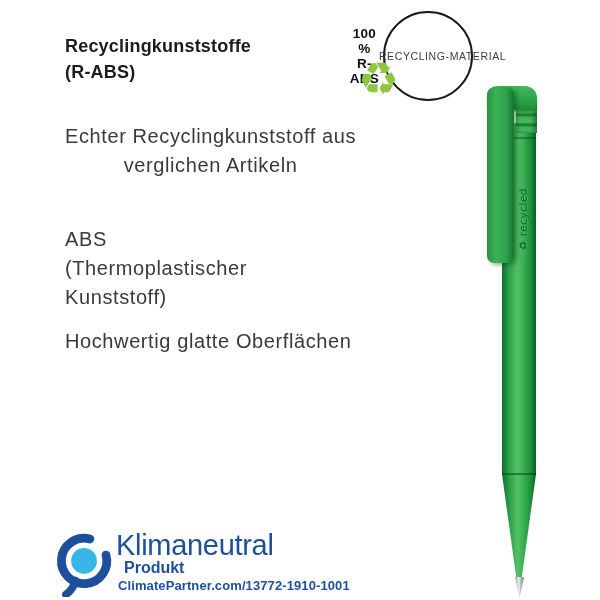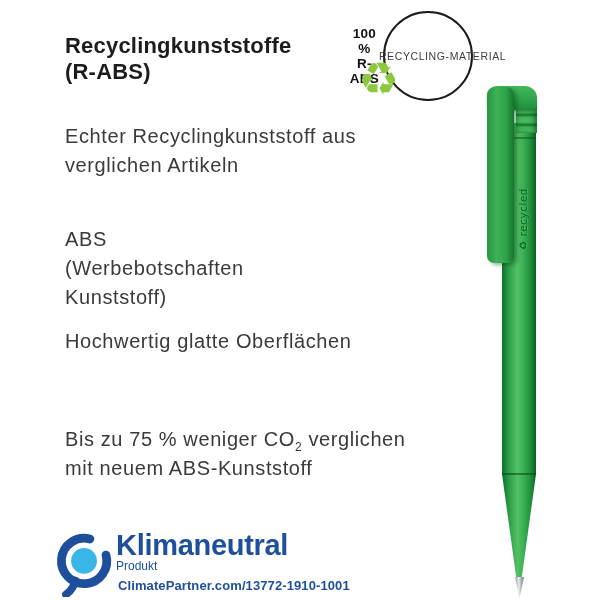--- a/index.html
+++ b/index.html
@@ -6,28 +6,28 @@
   body{
     width:600px;height:600px;position:relative;overflow:hidden;
     background:#ffffff;
     font-family:"Liberation Sans","DejaVu Sans",sans-serif;
   }
   .stage{position:absolute;inset:0;width:600px;height:600px;}
 
   
   .title{
     position:absolute;left:65px;top:33px;
-    font-size:22px;font-weight:bold;color:#1c1c1b;line-height:26px;
+    font-size:18px;font-weight:bold;color:#1c1c1b;line-height:26px;
     letter-spacing:0.2px;
   }
   .para{
     position:absolute;left:65px;
     font-size:20px;color:#3a3a39;line-height:29px;letter-spacing:0.6px;
   }
-  .p1{top:122px;}
+  .p1{top:122px;text-align:center;}
   .p2{top:225px;}
   .p3{top:327px;text-align:center;}
   .p4{top:425px;}
   .para sub{font-size:12px;line-height:0;}
 
   
   .badge{
     position:absolute;left:383px;top:11px;width:90px;height:90px;
     border:2.5px solid #1a1a18;border-radius:50%;
     background:#ffffff;box-sizing:border-box;
@@ -92,25 +92,25 @@
     color:rgba(12,95,40,0.95);
     font-family:"DejaVu Sans",sans-serif;
     text-shadow:0.5px 0.5px 0 rgba(120,220,140,0.35);
   }
 
   
   .climate{position:absolute;left:36px;top:528px;width:330px;height:70px;}
   .climate-icon{position:absolute;left:16px;top:3px;width:62px;height:66px;}
   .climate-brand{
     position:absolute;left:80px;top:1px;
-    font-size:29px;font-weight:bold;color:#1d4f9c;letter-spacing:-0.3px;
+    font-size:29px;font-weight:normal;color:#1d4f9c;letter-spacing:-0.3px;
   }
   .climate-sub{
-    position:absolute;left:80px;top:31px;
-    font-size:12px;font-weight:normal;color:#1d4f9c;
+    position:absolute;left:88px;top:31px;
+    font-size:16px;font-weight:bold;color:#1d4f9c;
   }
   .climate-url{
     position:absolute;left:82px;top:50px;
     font-size:13px;font-weight:bold;color:#1d4f9c;letter-spacing:0.1px;
     text-decoration:none;
   }
 </style>
 </head>
 <body>
 
@@ -121,32 +121,28 @@
     <div>(R-ABS)</div>
   </div>
 
   <div class="para p1">
     <div>Echter Recyclingkunststoff aus</div>
     <div>verglichen Artikeln</div>
   </div>
 
   <div class="para p2">
     <div>ABS</div>
-    <div>(Werbebotschaften</div>
+    <div>(Thermoplastischer</div>
     <div>Kunststoff)</div>
   </div>
 
   <div class="para p3">
     <div>Hochwertig glatte Oberflächen</div>
   </div>
 
-  <div class="para p4">
-    <div><span>Bis zu 75 % weniger CO</span><sub>2</sub><span> verglichen</span></div>
-    <div>mit neuem ABS-Kunststoff</div>
-  </div>
 
   <div class="badge">
     <div class="badge-line1">100 % R-ABS</div>
     <div class="badge-line2">RECYCLING-</div>
     <div class="badge-line3">MATERIAL</div>
   </div>
   <div class="badge-recycle">♻</div>
 
   <div class="pen">
     <div class="pen-barrel"></div>

